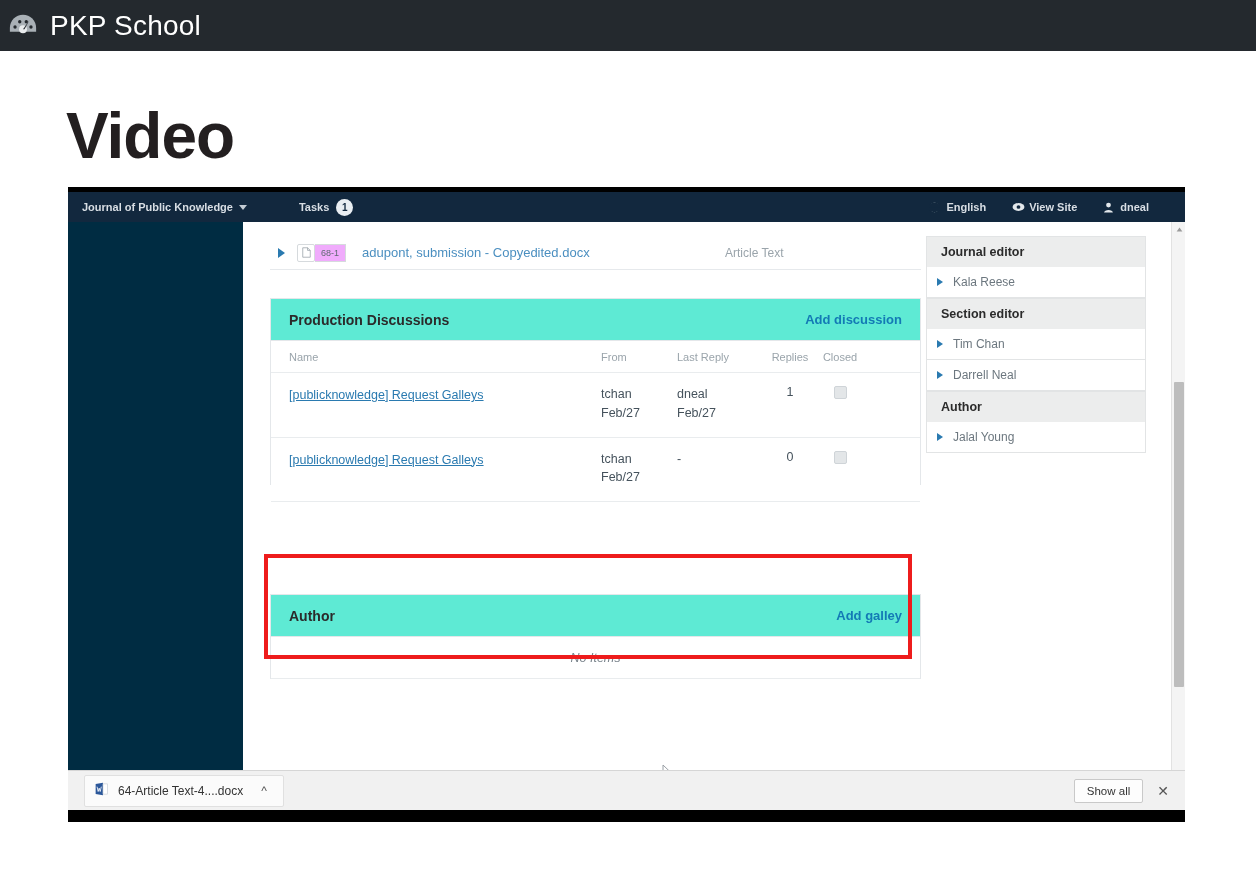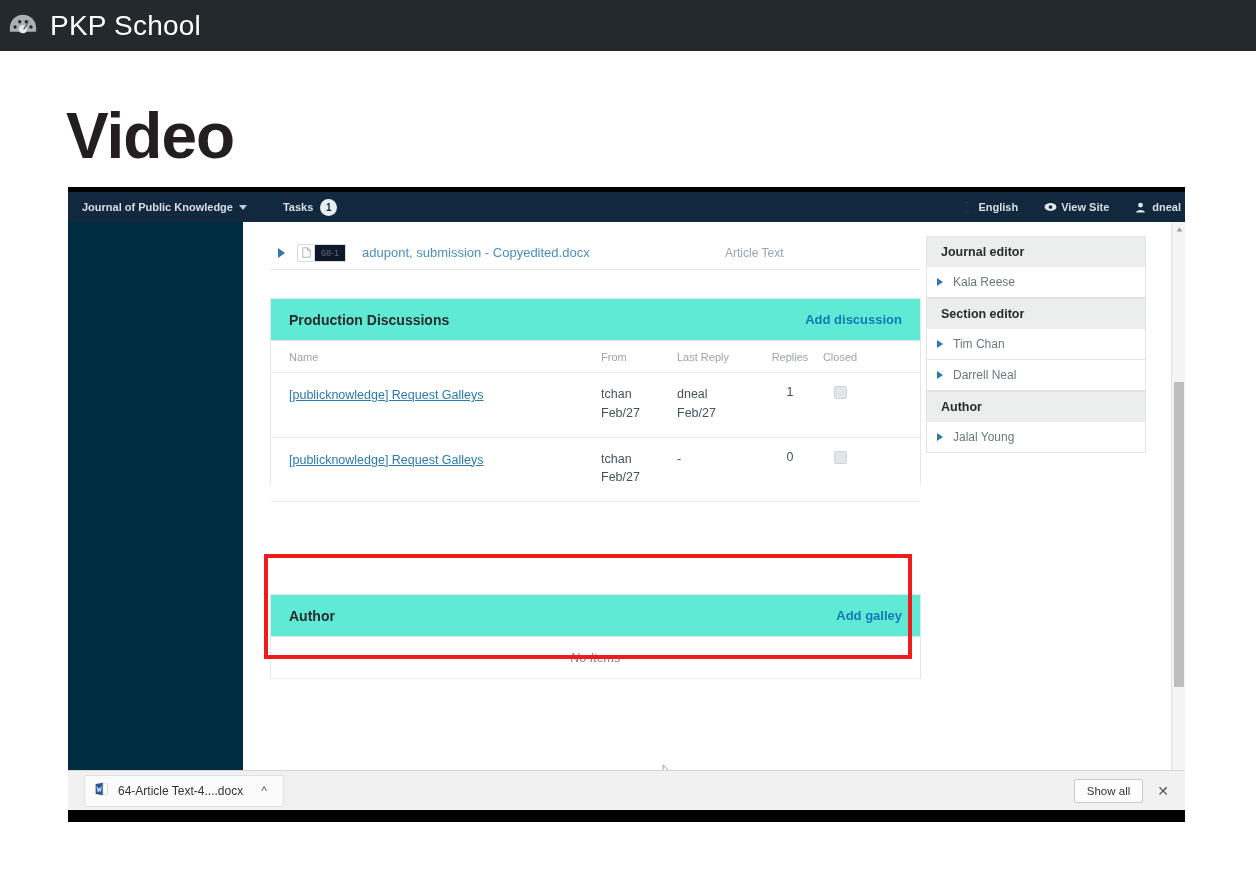--- a/index.html
+++ b/index.html
@@ -39,31 +39,31 @@
     border-bottom: 12px solid #000;
     overflow: hidden;
   }
   .shot-inner { position: relative; width: 1117px; height: 618px; background:#fff; }
 
   
   .ojs-header {
     position: absolute; top: 0; left: 0; width: 1117px; height: 30px;
     background: #12283e;
     display: flex; align-items: center;
-    font-size: 11px; font-weight: bold; color: #d8dee4;
+    font-size: 11px; font-weight: bold; color: #d8dee4; gap: 16px;
   }
   .ojs-journal { margin-left: 14px; display:flex; align-items:center; gap:6px; }
   .caret-down { width:0;height:0;border-left:4px solid transparent;border-right:4px solid transparent;border-top:5px solid #c3ccd4;display:inline-block;}
   .ojs-tasks { margin-left: 36px; display:flex; align-items:center; gap:7px; }
   .task-badge {
     background: #e9eef2; color: #12283e; border-radius: 50%;
     width: 17px; height: 17px; font-size: 10px; font-weight: bold;
     display: flex; align-items: center; justify-content: center;
   }
-  .ojs-right { margin-left: auto; display: flex; align-items: center; gap: 26px; padding-right: 4px; }
+  .ojs-right { margin-left: auto; display: flex; align-items: center; gap: 26px; padding-right: 36px; }
   .ojs-right .hitem { display: flex; align-items: center; gap: 6px; }
   .hicon { width: 11px; height: 11px; display:inline-block; }
 
   
   .ojs-body { position: absolute; top: 30px; left: 0; width: 1117px; height: 558px; background:#fff;}
   .ojs-side {
     position: absolute; left: 0; top: 0; width: 175px; height: 558px;
     background: #002c42;
   }
   .ojs-content {
@@ -80,21 +80,21 @@
   .tri-right {
     width:0;height:0;border-top:5px solid transparent;border-bottom:5px solid transparent;
     border-left:7px solid #2a7ab0; margin-left: 8px; margin-right: 12px;
   }
   .doc-chip {
     width: 18px; height: 18px; border: 1px solid #d6dadd; border-radius: 2px;
     display:flex;align-items:center;justify-content:center; background:#fff;
   }
   .num-chip {
     border: 1px solid #d6dadd; border-left: none; height: 18px; padding: 0 6px;
-    display:flex;align-items:center; font-size: 9px; color: #5e6a72; background:#0f172a;
+    display:flex;align-items:center; font-size: 9px; color: #5e6a72; background:#f0abfc;
   }
   .file-name { margin-left: 16px; font-size: 13px; color: #4b8fc0; }
   .file-kind { position:absolute; left: 455px; font-size: 12px; color: #9aa4ab; }
 
   
   .panel { position: absolute; background: #fff; border: 1px solid #e4e7ea; }
   .panel-head {
     height: 42px; background: #5eead4; border-bottom: 1px solid #e4e7ea;
     display: flex; align-items: center; padding: 0 18px;
   }

